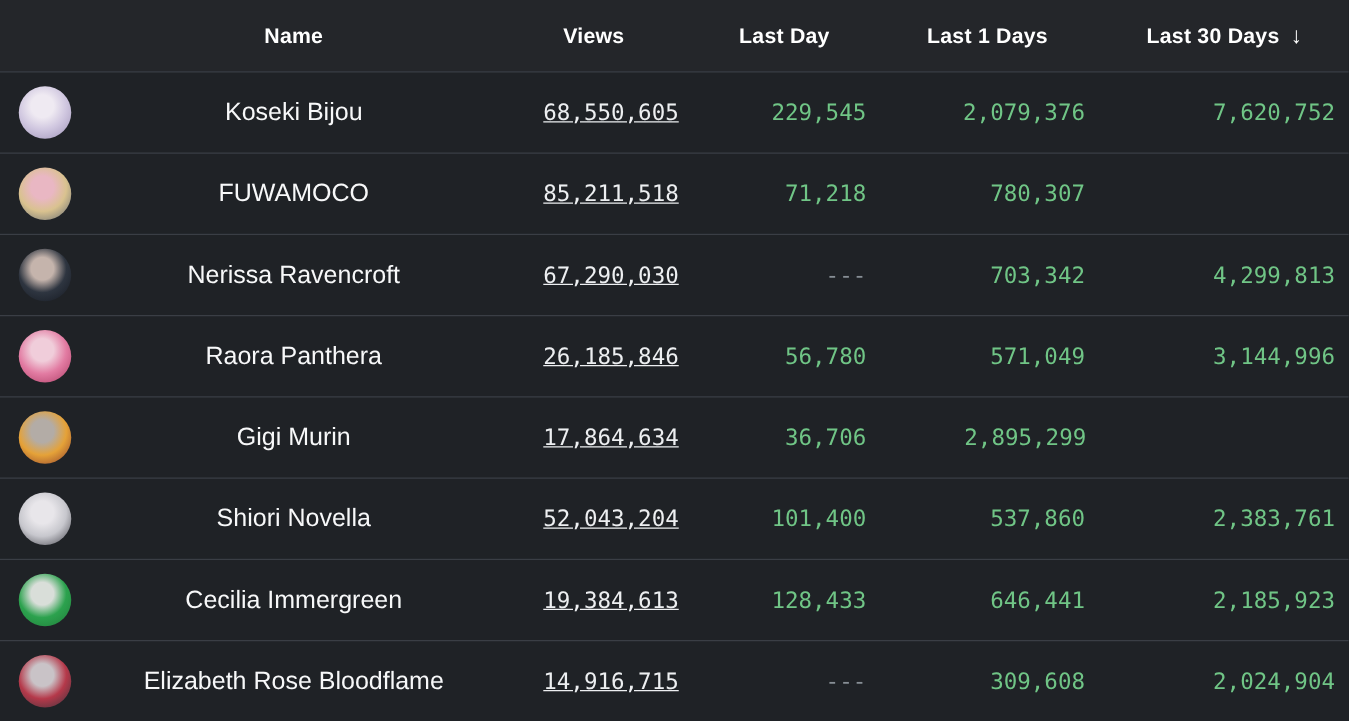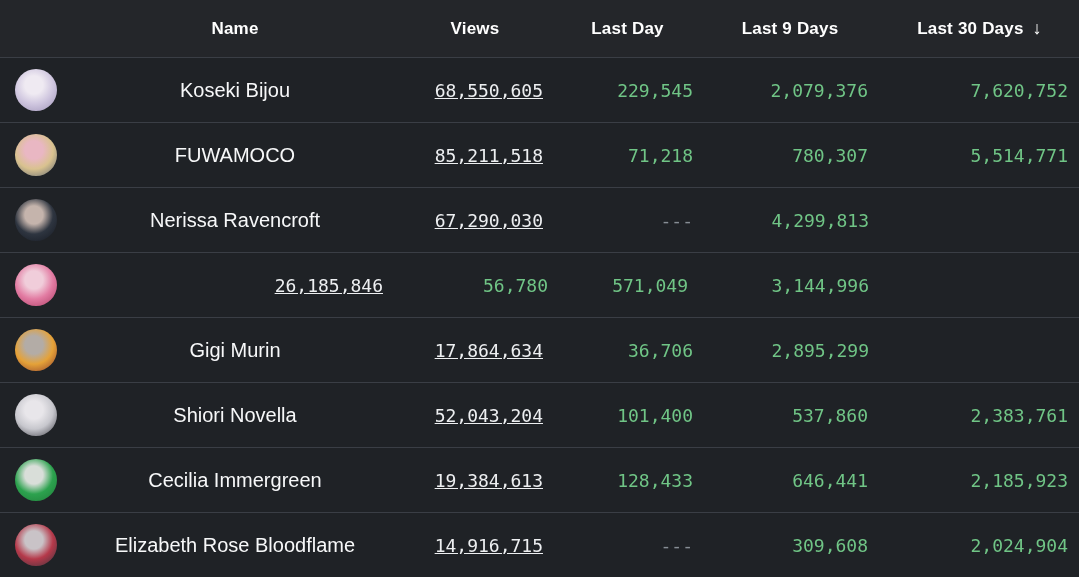--- a/index.html
+++ b/index.html
@@ -99,21 +99,21 @@
     <div class="cell hcell">
       <span>Name</span>
     </div>
     <div class="cell hcell">
       <span>Views</span>
     </div>
     <div class="cell hcell">
       <span>Last Day</span>
     </div>
     <div class="cell hcell">
-      <span>Last 9 Days</span>
+      <span>Last 1 Days</span>
     </div>
     <div class="cell hcell">
       <span>Last 30 Days</span>
       <span class="sort-icon">↓</span>
     </div>
   </div>
 
   <div>
   <div class="row data-row">
     <div class="cell avatar-cell">
@@ -127,37 +127,38 @@
   </div>
 
   <div class="row data-row">
     <div class="cell avatar-cell">
       <div class="avatar" style="background: radial-gradient(circle at 45% 38%, rgb(233, 183, 195) 0%, rgb(233, 183, 195) 26%, rgb(217, 194, 143) 55%, rgb(90, 100, 114) 100%);"></div>
     </div>
     <div class="cell name-cell">FUWAMOCO</div>
     <div class="cell num col-views">85,211,518</div>
     <div class="cell num col-lastday">71,218</div>
     <div class="cell num col-last7">780,307</div>
-    <div class="cell num col-last30">5,514,771</div>
   </div>
 
   <div class="row data-row">
     <div class="cell avatar-cell">
       <div class="avatar" style="background: radial-gradient(circle at 45% 38%, rgb(197, 180, 172) 0%, rgb(197, 180, 172) 26%, rgb(46, 53, 64) 55%, rgb(20, 24, 32) 100%);"></div>
     </div>
     <div class="cell name-cell">Nerissa Ravencroft</div>
     <div class="cell num col-views">67,290,030</div>
     <div class="cell num col-lastday empty">---</div>
+    <div class="cell num col-last7">703,342</div>
     <div class="cell num col-last30">4,299,813</div>
   </div>
 
   <div class="row data-row">
     <div class="cell avatar-cell">
       <div class="avatar" style="background: radial-gradient(circle at 45% 38%, rgb(240, 205, 218) 0%, rgb(240, 205, 218) 26%, rgb(226, 123, 162) 55%, rgb(170, 58, 98) 100%);"></div>
     </div>
+    <div class="cell name-cell">Raora Panthera</div>
     <div class="cell num col-views">26,185,846</div>
     <div class="cell num col-lastday">56,780</div>
     <div class="cell num col-last7">571,049</div>
     <div class="cell num col-last30">3,144,996</div>
   </div>
 
   <div class="row data-row">
     <div class="cell avatar-cell">
       <div class="avatar" style="background: radial-gradient(circle at 45% 38%, rgb(179, 172, 166) 0%, rgb(179, 172, 166) 26%, rgb(229, 162, 56) 55%, rgb(138, 58, 44) 100%);"></div>
     </div>

